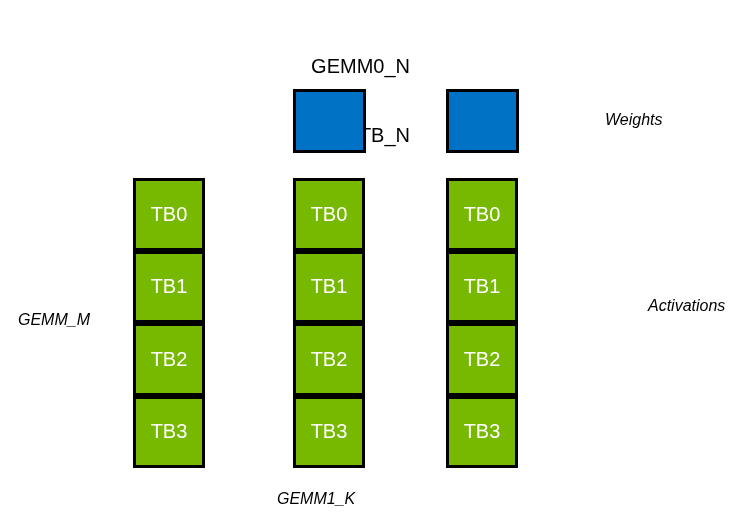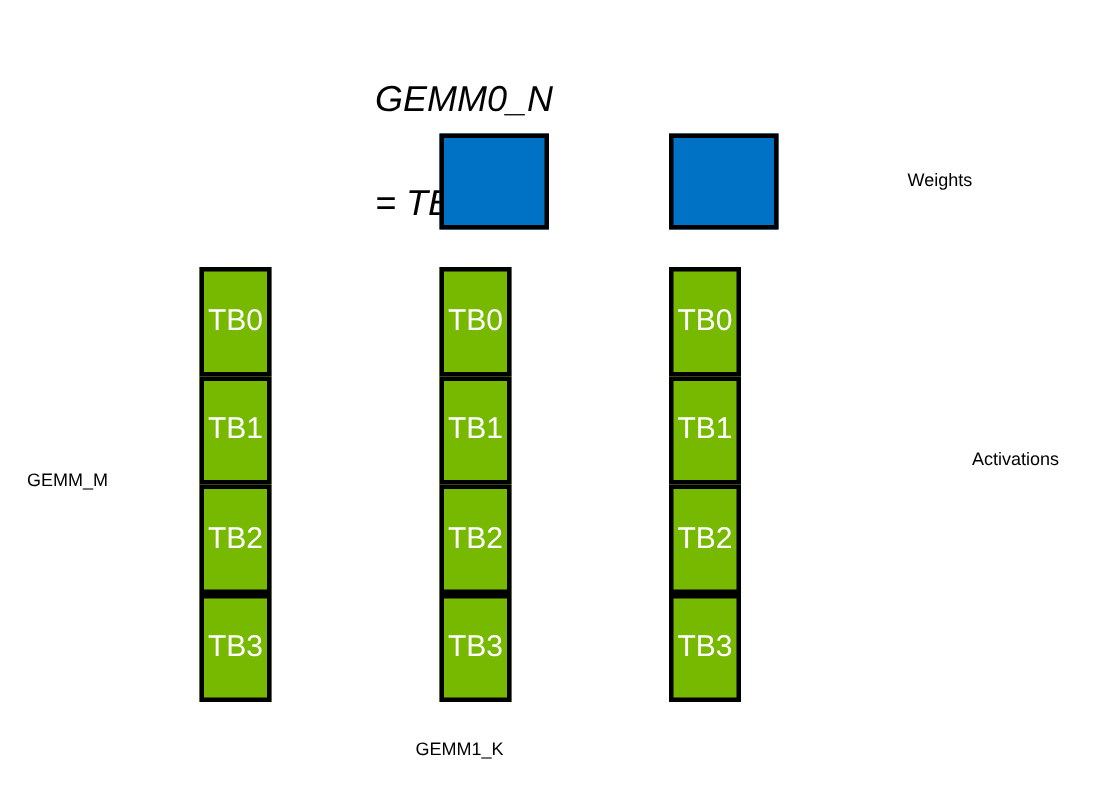--- a/index.html
+++ b/index.html
@@ -13,57 +13,57 @@
     width: 742px;
     height: 529px;
     background: var(--background, #ffffff);
     overflow: hidden;
     color: var(--label-text, #000000);
   }
   .toplabel {
     position: absolute;
     top: 9px;
     width: 160px;
-    text-align: left;
-    font-size: 24px;
+    text-align: right;
+    font-size: 20px;
     line-height: 23px;
     white-space: pre;
-    font-style: italic;
   }
   .wsq {
     position: absolute;
     top: 89px;
     width: 73px;
     height: 64px;
     box-sizing: border-box;
     border: 3px solid var(--border, #000000);
     background: var(--weights-blue, #0072C5);
   }
   .col {
     position: absolute;
     top: 178px;
     width: 72px;
   }
   .tb {
-    width: 48px;
+    width: 72px;
     height: 72.5px;
     box-sizing: border-box;
     border: 3px solid var(--border, #000000);
     background: var(--activations-green, #76B900);
     color: var(--block-text, #ffffff);
     font-size: 20px;
     display: flex;
     align-items: center;
     justify-content: center;
   }
   .lbl {
     position: absolute;
-    font-size: 12px;
+    font-size: 16px;
     line-height: 24px;
     white-space: nowrap;
+    font-style: italic;
   }
 </style>
 </head>
 <body>
 
 <div class="canvas">
 
   <div class="toplabel" style="left:250px;">
     <div>GEMM0_N</div>
     <div>= TB_N</div>

